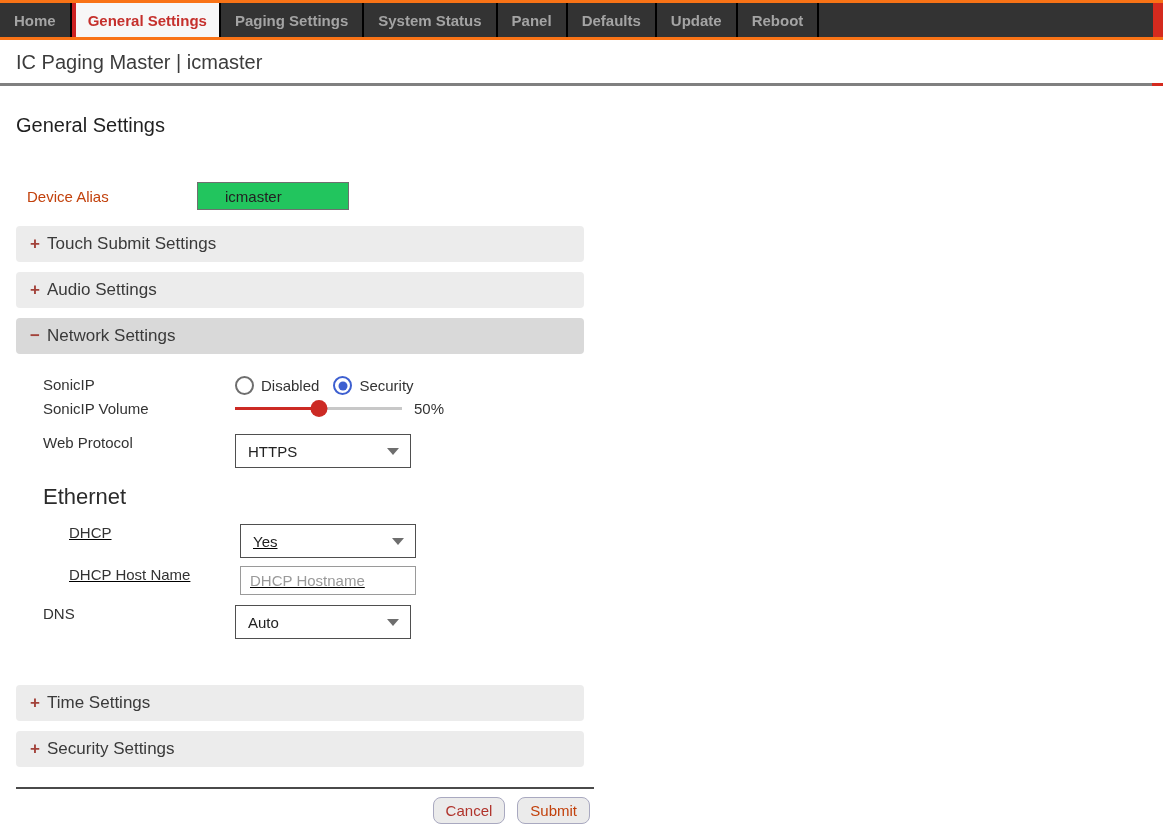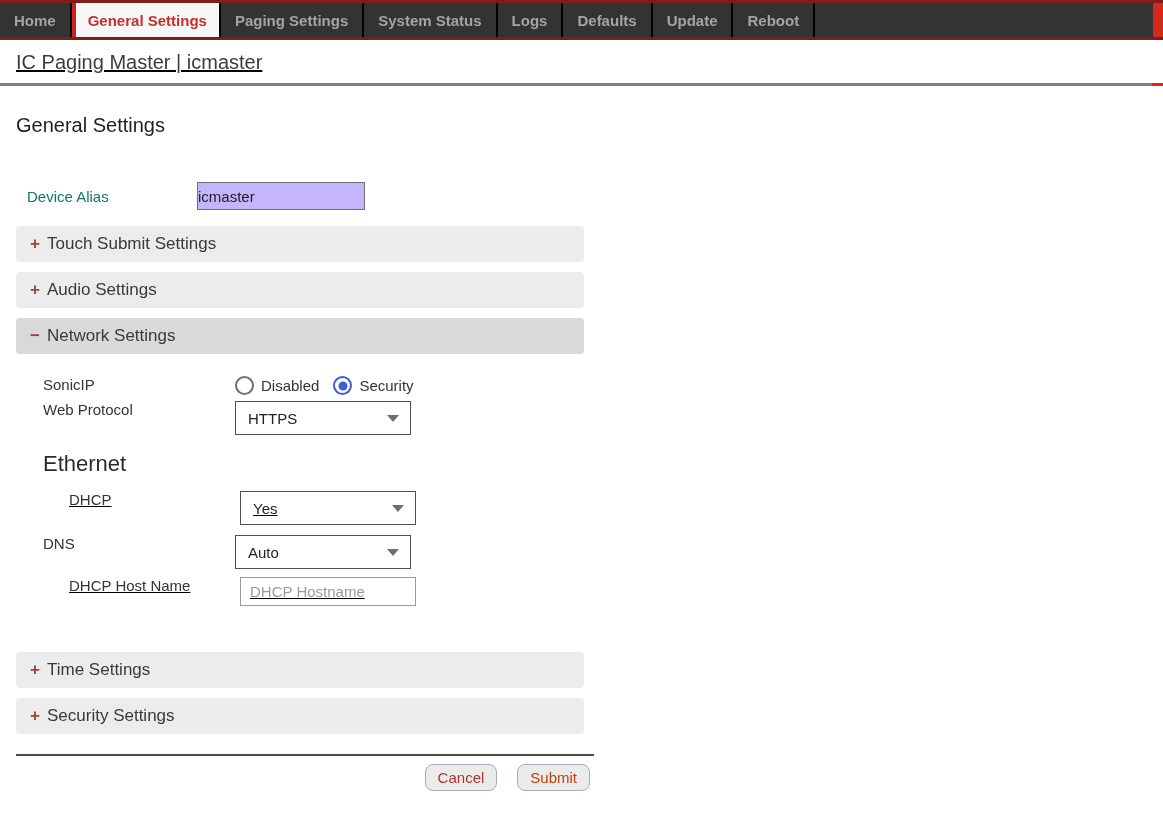--- a/index.html
+++ b/index.html
@@ -1,48 +1,48 @@
 <!DOCTYPE html>
 <html><head>
 <meta charset="utf-8">
 <style>
   * { box-sizing: border-box; margin: 0; padding: 0; }
   html, body { width: 1163px; height: 825px; overflow: hidden; background: #fff;
     font-family: "Liberation Sans", sans-serif; }
 
   
-  .topnav { height: 40px; background: #7f1d1d; display: flex; align-items: stretch;
+  .topnav { height: 40px; background: #f97316; display: flex; align-items: stretch;
     padding: 3px 0; }
   .tab { background: #333; color: #a4a4a4; font-size: 15px; font-weight: bold;
     display: flex; align-items: center; padding: 0 14px; border-right: 2px solid #000;
     cursor: pointer; white-space: nowrap; }
   .tab.active { background: #f7f7f7; color: #c5302c; border-left: 4px solid #cc2222;
     padding: 0 12px; }
   .nav-fill { flex: 1; background: #333; }
   .nav-red { width: 10px; background: #d42a1e; }
 
   
-  .hdr { padding: 11px 0 9px 16px; text-decoration: underline; }
+  .hdr { padding: 11px 0 9px 16px; }
   .hdr-title { font-size: 20px; color: #3c3c3c; }
   .hdr-rule { position: relative; height: 3px; background: #808080; }
   .hdr-rule .red-end { position: absolute; right: 0; top: 0; width: 11px; height: 3px;
     background: #d42a1e; }
 
   
   .main { padding-left: 16px; }
   .page-h { font-size: 20px; font-weight: 400; color: #1f1f1f; margin-top: 26px;
     line-height: 26px; }
 
   .row { display: flex; align-items: center; padding-left: 11px; }
-  .row .lbl { width: 170px; font-size: 15px; color: #0f766e; }
+  .row .lbl { width: 170px; font-size: 15px; color: #c2410c; }
 
   .alias-row { margin-top: 44px; }
-  .txt-input { width: 168px; height: 28px; border: 1px solid #6f6f6f; background: #c4b5fd;
+  .txt-input { width: 152px; height: 28px; border: 1px solid #6f6f6f; background: #22c55e;
     font-family: "Liberation Sans", sans-serif; font-size: 15px; color: #222;
-    padding: 0 0; outline: none; }
+    padding: 0 27px; outline: none; }
 
   
   .acc { width: 568px; height: 36px; border-radius: 4px; background: #ececec;
     display: flex; align-items: center; padding-left: 14px; cursor: pointer; }
   .acc.expanded { background: #d9d9d9; }
   .acc .acc-icon { color: #a2423a; font-size: 17px; font-weight: bold; width: 17px;
     display: inline-block; }
   .acc .acc-label { font-size: 17px; color: #3a3a3a; }
   .acc.first { margin-top: 16px; }
   .acc + .acc, .acc.gap { margin-top: 10px; }
@@ -91,33 +91,33 @@
     padding: 0 9px; outline: none; }
   .host-input::placeholder { color: #9a9a9a; opacity: 1; }
   .dns-row { margin-top: 10px; }
   .time-acc { margin-top: 46px; }
 
   
   .foot-rule { width: 578px; height: 2px; background: #4a4a4a; margin-top: 20px; }
   .btn-row { width: 574px; display: flex; justify-content: flex-end; margin-top: 8px; }
   .btn { height: 27px; padding: 0 12px; font-family: "Liberation Sans", sans-serif;
     font-size: 15px; background: #ebebeb; border: 1px solid #a9a9c0; border-radius: 8px;
-    cursor: pointer; margin-left: 20px; }
+    cursor: pointer; margin-left: 12px; }
   .btn.cancel { color: #b0342c; }
   .btn.submit { color: #c2410c; }
 </style>
 </head>
 <body>
 
 <div class="topnav">
   <div class="tab">Home</div>
   <div class="tab active">General Settings</div>
   <div class="tab">Paging Settings</div>
   <div class="tab">System Status</div>
-  <div class="tab">Logs</div>
+  <div class="tab">Panel</div>
   <div class="tab">Defaults</div>
   <div class="tab">Update</div>
   <div class="tab">Reboot</div>
   <div class="nav-fill"></div>
   <div class="nav-red"></div>
 </div>
 
 <div class="hdr">
   <div class="hdr-title">IC Paging Master | icmaster</div>
 </div>
@@ -158,52 +158,61 @@
         </span>
         <span class="radio-opt">
           <span class="radio checked">
               <span class="dot"></span>
             </span>
           <span class="radio-text">Security</span>
         </span>
       </div>
     </div>
 
+    <div class="net-row vol-row">
+      <span class="lbl">SonicIP Volume</span>
+      <div class="slider">
+        <div class="track"></div>
+        <div class="fill" style="width: 50%;"></div>
+        <div class="thumb" style="left: 50%;"></div>
+      </div>
+      <span class="vol-label">50%</span>
+    </div>
 
     <div class="net-row proto-row">
       <span class="lbl">Web Protocol</span>
       <div class="dropdown">
         <span>HTTPS</span>
         <span class="caret"></span>
       </div>
     </div>
 
     <div class="eth-h">Ethernet</div>
 
     <div class="net-row nested dhcp-row">
       <span class="lbl">DHCP</span>
       <div class="dropdown">
         <span>Yes</span>
         <span class="caret"></span>
       </div>
     </div>
 
+    <div class="net-row nested host-row">
+      <span class="lbl">DHCP Host Name</span>
+      <input class="host-input" type="text" placeholder="DHCP Hostname" style="">
+    </div>
+
     <div class="net-row dns-row">
       <span class="lbl">DNS</span>
       <div class="dropdown">
         <span>Auto</span>
         <span class="caret"></span>
       </div>
     </div>
 
-    <div class="net-row nested host-row">
-      <span class="lbl">DHCP Host Name</span>
-      <input class="host-input" type="text" placeholder="DHCP Hostname" style="">
-    </div>
-
   </div>
 
   <div class="acc time-acc">
     <span class="acc-icon">+</span>
     <span class="acc-label">Time Settings</span>
   </div>
   <div class="acc">
     <span class="acc-icon">+</span>
     <span class="acc-label">Security Settings</span>
   </div>

